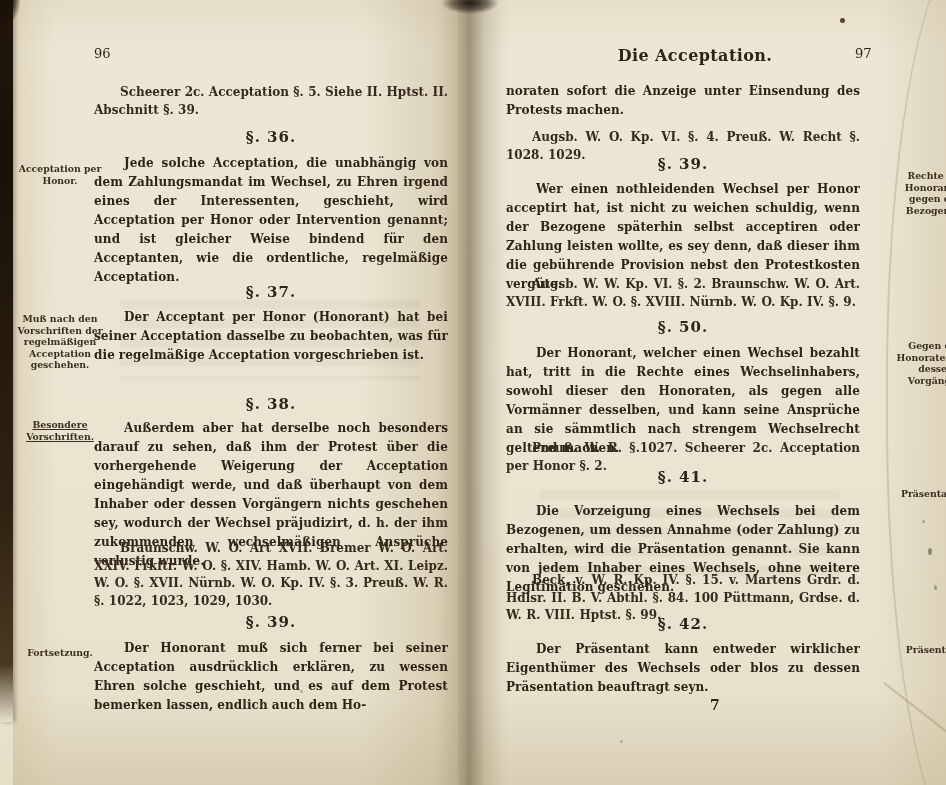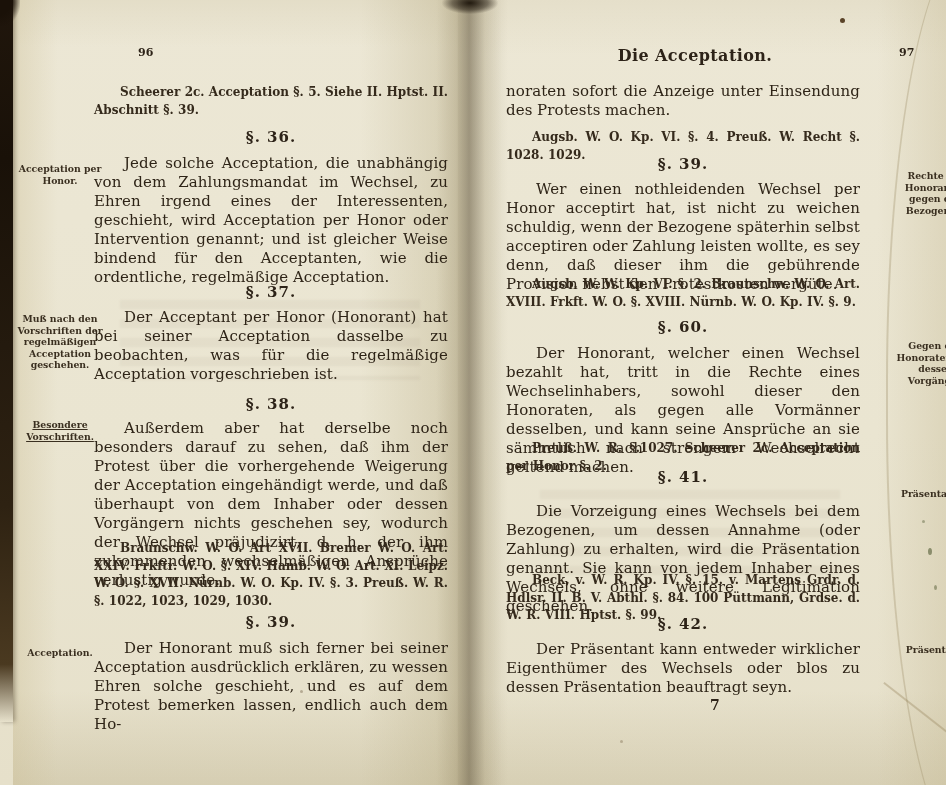--- a/index.html
+++ b/index.html
@@ -31,24 +31,24 @@
   
   .page{position:absolute;top:0;height:785px;}
   .page-left{left:14px;width:442px;}
   .page-right{left:470px;width:476px;}
 
   .col{position:absolute;width:354px;}
   .page-left .col{left:80px;}
   .page-right .col{left:36px;}
 
   .running-header{position:absolute;top:46px;font-size:16px;font-weight:700;letter-spacing:.4px;text-align:center;width:354px;}
-  .pagenum{position:absolute;top:46px;font-size:11px;font-weight:700;margin-left:44px;}
+  .pagenum{position:absolute;top:46px;font-size:13px;font-weight:400;}
 
   .sec-head{position:absolute;width:354px;text-align:center;font-size:15px;font-weight:700;letter-spacing:1px;}
-  .body-par{position:absolute;width:354px;font-size:15px;line-height:19px;font-weight:400;text-align:justify;text-indent:30px;letter-spacing:.1px;word-spacing:-.3px;color:#2e2417;}
+  .body-par{position:absolute;width:354px;font-size:12px;line-height:19px;font-weight:700;text-align:justify;text-indent:30px;letter-spacing:.1px;word-spacing:-.3px;color:#2e2417;}
   .body-par.noindent{text-indent:0;}
   .cite{position:absolute;width:354px;font-size:12px;line-height:17.5px;font-weight:700;text-align:justify;text-indent:26px;color:#352a1c;word-spacing:.2px;}
   .mnote{position:absolute;width:88px;font-size:9.3px;line-height:11.5px;font-weight:700;text-align:center;color:#3a2f20;}
   .page-left .mnote{left:-78px;}
   .page-right .mnote{left:386px;}
   .sig{position:absolute;font-size:14px;font-weight:700;}
   .ghost{position:absolute;pointer-events:none;background:repeating-linear-gradient(180deg,rgba(96,84,56,.05) 0 9px,rgba(96,84,56,0) 9px 19px);filter:blur(1px);}
 </style>
 </head>
 <body>
@@ -89,37 +89,37 @@
       <div class="sec-head" style="top:395px;">§. 38.</div>
       <div class="body-par" style="top:419px;">Außerdem aber hat derselbe noch besonders darauf zu sehen, daß ihm der Protest über die vorhergehende Weigerung der Acceptation eingehändigt werde, und daß überhaupt von dem Inhaber oder dessen Vorgängern nichts geschehen sey, wodurch der Wechsel präjudizirt, d. h. der ihm zukommenden wechselmäßigen Ansprüche verlustig wurde.</div>
       <div class="cite" style="top:540px;">Braunschw. W. O. Art XVII.  Bremer W. O. Art. XXIV. Frkftr. W. O. §. XIV.  Hamb. W. O. Art. XI.  Leipz. W. O. §. XVII.  Nürnb. W. O. Kp. IV. §. 3.  Preuß. W. R. §. 1022, 1023, 1029, 1030.</div>
 
       <div class="sec-head" style="top:613px;">§. 39.</div>
       <div class="body-par" style="top:639px;">Der Honorant muß sich ferner bei seiner Acceptation ausdrücklich erklären, zu wessen Ehren solche geschieht, und es auf dem Protest bemerken lassen, endlich auch dem Ho-</div>
 
       <div class="mnote" style="top:163px;">Acceptation per Honor.</div>
       <div class="mnote" style="top:313px;">Muß nach den Vorschriften der regelmäßigen Acceptation geschehen.</div>
       <div class="mnote" style="top:419px;text-decoration:underline;">Besondere Vorschriften.</div>
-      <div class="mnote" style="top:647px;">Acceptation.</div>
+      <div class="mnote" style="top:647px;">Fortsetzung.</div>
     </div>
   </div>
 
   <div class="page page-right">
     <div class="running-header" style="left:48px;">Die Acceptation.</div>
     <div class="pagenum" style="left:385px;">97</div>
 
     <div class="col" style="top:0;">
       <div class="body-par noindent" style="top:82px;">noraten sofort die Anzeige unter Einsendung des Protests machen.</div>
       <div class="cite" style="top:129px;">Augsb. W. O. Kp. VI. §. 4.  Preuß. W. Recht §. 1028. 1029.</div>
 
       <div class="sec-head" style="top:155px;">§. 39.</div>
       <div class="body-par" style="top:180px;">Wer einen nothleidenden Wechsel per Honor acceptirt hat, ist nicht zu weichen schuldig, wenn der Bezogene späterhin selbst acceptiren oder Zahlung leisten wollte, es sey denn, daß dieser ihm die gebührende Provision nebst den Protestkosten vergüte.</div>
       <div class="cite" style="top:276px;">Augsb. W. W. Kp. VI. §. 2.  Braunschw. W. O. Art. XVIII. Frkft. W. O. §. XVIII.  Nürnb. W. O. Kp. IV. §. 9.</div>
 
-      <div class="sec-head" style="top:318px;">§. 60.</div>
+      <div class="sec-head" style="top:318px;">§. 50.</div>
       <div class="body-par" style="top:344px;">Der Honorant, welcher einen Wechsel bezahlt hat, tritt in die Rechte eines Wechselinhabers, sowohl dieser den Honoraten, als gegen alle Vormänner desselben, und kann seine Ansprüche an sie sämmtlich nach strengem Wechselrecht geltend machen.</div>
       <div class="cite" style="top:440px;">Preuß. W. R. §.1027.  Scheerer 2c. Acceptation per Honor §. 2.</div>
 
       <div class="sec-head" style="top:468px;">§. 41.</div>
       <div class="body-par" style="top:494px;margin-top:8px;">Die Vorzeigung eines Wechsels bei dem Bezogenen, um dessen Annahme (oder Zahlung) zu erhalten, wird die Präsentation genannt.  Sie kann von jedem Inhaber eines Wechsels, ohne weitere Legitimation geschehen.</div>
       <div class="cite" style="top:572px;">Beck, v. W. R. Kp. IV. §. 15.  v. Martens Grdr. d. Hdlsr. II. B. V. Abthl. §. 84. 100 Püttmann, Grdse. d. W. R. VIII. Hptst. §. 99.</div>
 
       <div class="sec-head" style="top:615px;">§. 42.</div>
       <div class="body-par" style="top:640px;">Der Präsentant kann entweder wirklicher Eigenthümer des Wechsels oder blos zu dessen Präsentation beauftragt seyn.</div>
 

